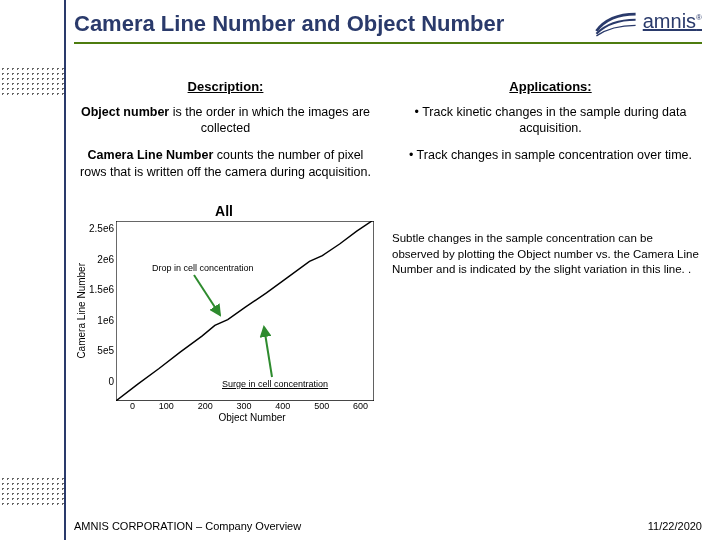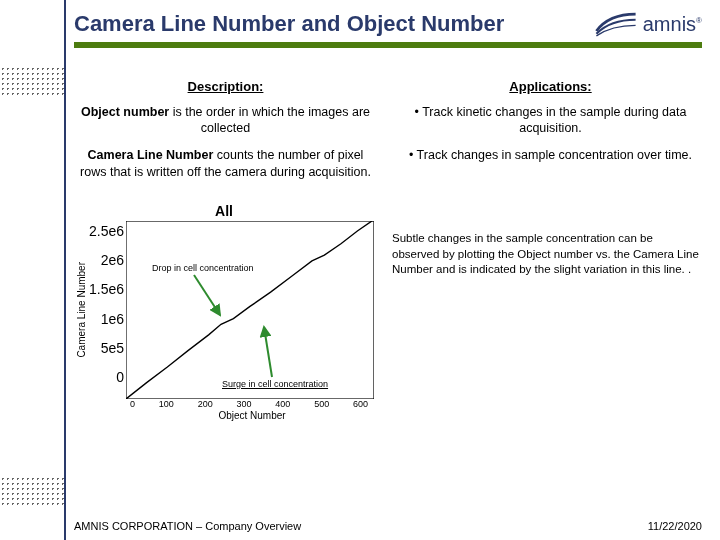--- a/index.html
+++ b/index.html
@@ -19,27 +19,27 @@
   }
   .dotted-rail .band1 { top: 66px; }
   .dotted-rail .band2 { bottom: 34px; }
   .vline {
     position: absolute; left: 64px; top: 0; width: 0; height: 540px;
     border-left: 2px solid #2a3a6b;
   }
   .header {
     position: absolute; left: 74px; top: 10px; right: 18px;
     display: flex; justify-content: space-between; align-items: center;
-    border-bottom: 6px solid #4d7c0f; padding-bottom: 4px;
+    border-bottom: 2px solid #4d7c0f; padding-bottom: 4px;
   }
   .title {
     color: #2a3a6b; font-size: 22px; font-weight: bold; line-height: 1.15;
     max-width: 440px;
   }
-  .logo { display: flex; align-items: center; gap: 6px; color: #2a3a6b; font-size: 20px; }
+  .logo { display: flex; align-items: flex-start; gap: 6px; color: #2a3a6b; font-size: 20px; text-decoration: underline; }
   .logo svg { width: 42px; height: 28px; }
   .logo-text { font-weight: 400; }
   .reg { font-size: 8px; vertical-align: super; }
 
   .content {
     position: absolute; left: 74px; right: 18px; top: 78px; bottom: 34px;
   }
   .cols { display: flex; gap: 22px; }
   .col { flex: 1; font-size: 12.5px; color: #000; line-height: 1.35; text-align: center; }
   .sect-head { font-weight: bold; text-decoration: underline; margin-bottom: 8px; font-size: 13px; }
@@ -53,21 +53,21 @@
   }
   .chart-inner {
     background: #fff; width: 100%; height: 100%;
     display: flex; flex-direction: column;
   }
   .chart-title { text-align: center; font-weight: bold; font-size: 14px; padding: 2px 0; }
   .plot-area {
     flex: 1; display: flex;
   }
   .yaxis-label { writing-mode: vertical-rl; transform: rotate(180deg); font-size: 10px; padding: 0 2px; align-self: center; }
-  .yaxis-ticks { display: flex; flex-direction: column; justify-content: space-between; font-size: 14px; text-align: right; padding: 2px 2px 14px 0; }
+  .yaxis-ticks { display: flex; flex-direction: column; justify-content: space-between; font-size: 10px; text-align: right; padding: 2px 2px 14px 0; }
   .svgwrap { flex: 1; padding-bottom: 0; }
   .xaxis { display: flex; }
   .xaxis-spacer { width: 56px; }
   .xaxis-ticks { flex: 1; display: flex; justify-content: space-between; font-size: 9px; padding-right: 6px; }
   .xaxis-label { text-align: center; font-size: 10px; padding-left: 56px; padding-top: 1px; }
 
   .annot { position: absolute; font-size: 9px; color: #000; white-space: nowrap; }
   .caption { font-size: 11.5px; line-height: 1.35; max-width: 310px; margin-top: 30px; }
 
   .footer {

